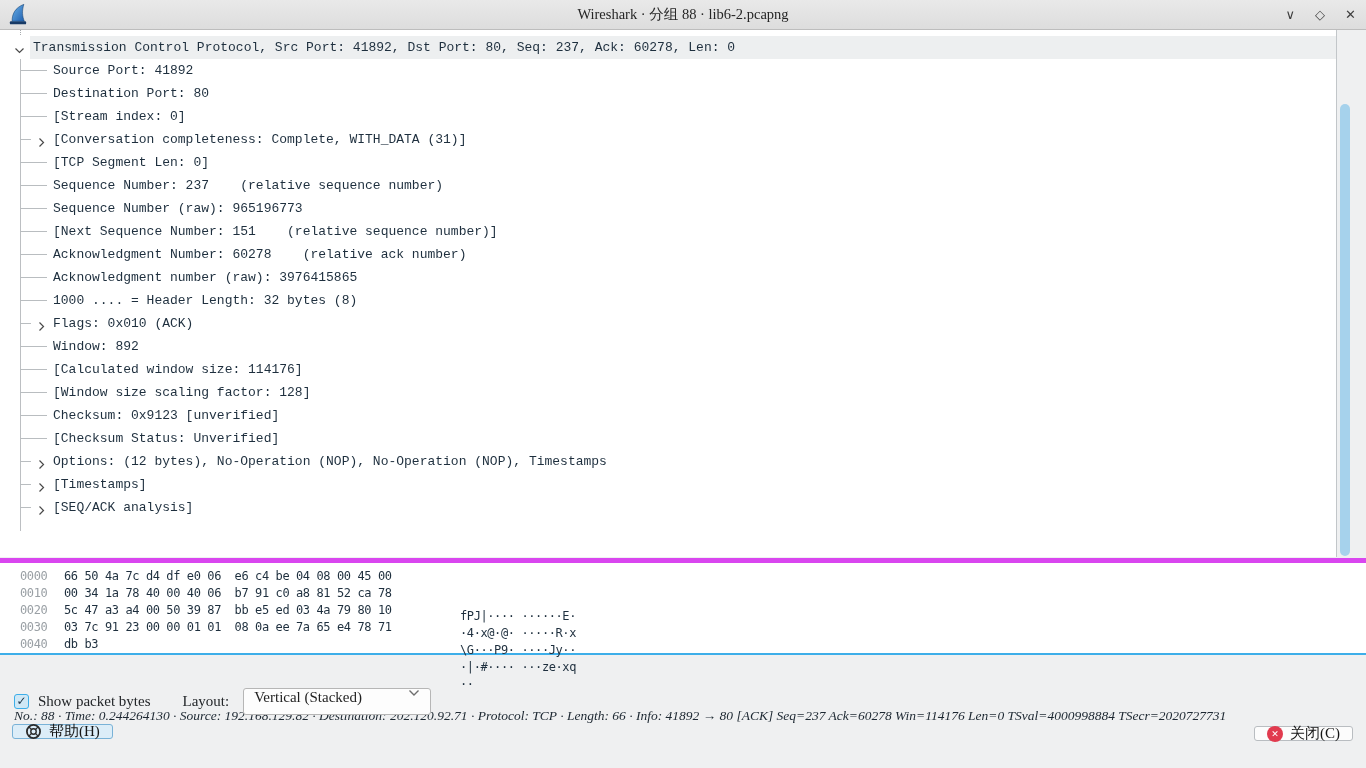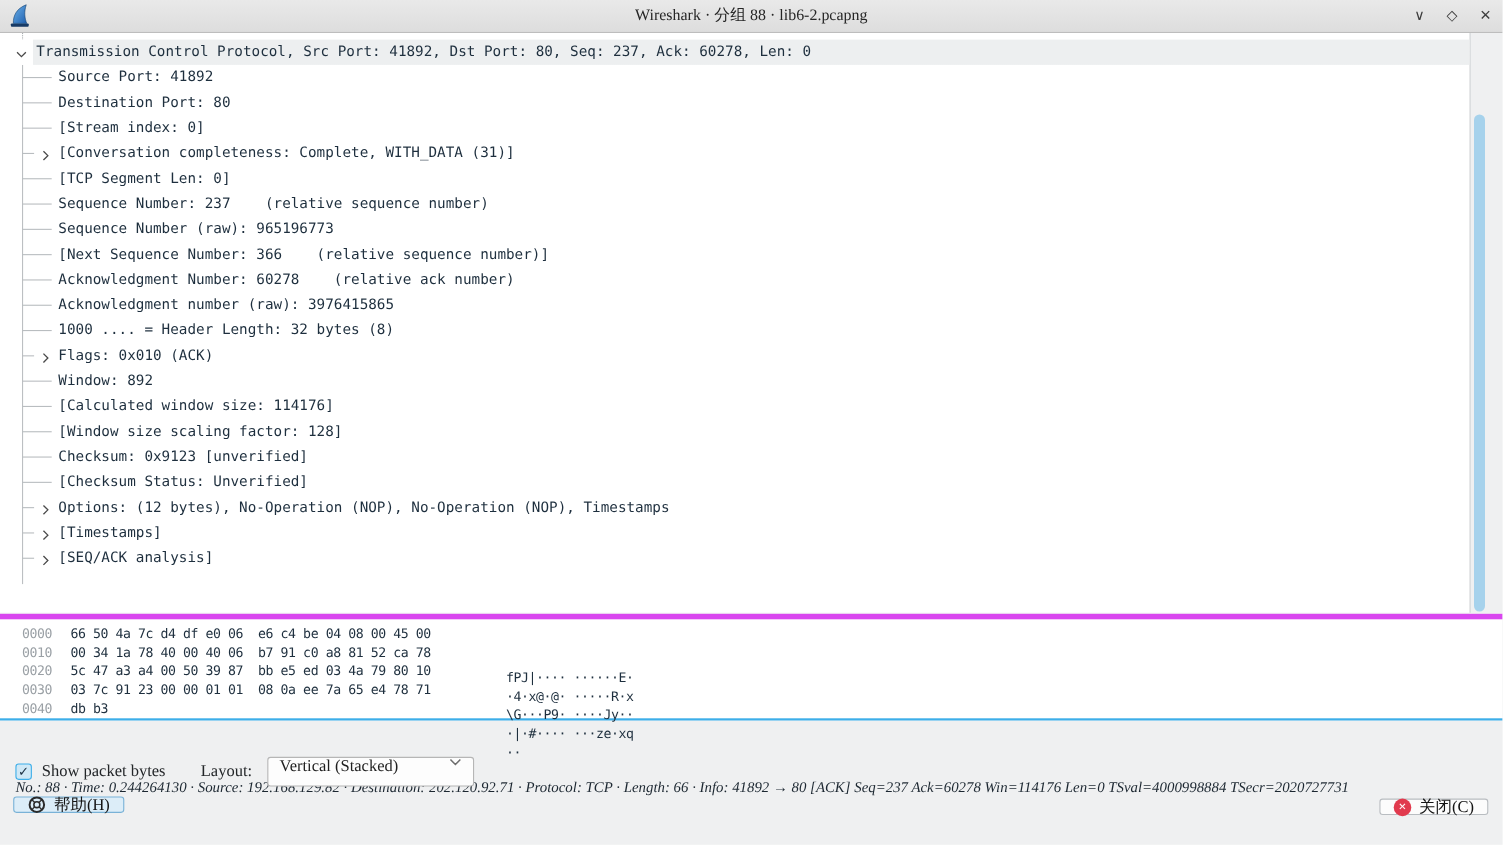--- a/index.html
+++ b/index.html
@@ -32,21 +32,21 @@
   .tree-rows{position:absolute;top:6px;left:0;right:0;}
   .tree-row{
     position:relative;height:23px;line-height:23px;
     font-family:"DejaVu Sans Mono",monospace;font-size:13px;color:#1e2f3e;
     white-space:pre;
   }
   .tree-row.lv0 .tree-label{padding-left:33px;}
   .tree-row.lv1 .tree-label{padding-left:53px;}
   .tree-row.shaded{background:linear-gradient(to right,#ffffff 30px,#edeff0 30px);}
   .tree-row.selected{background:#8fc7e9;}
-  .tree-label{display:block;}
+  .tree-label{display:block;font-family:Liberation Mono, monospace;}
   .stub{position:absolute;top:11px;left:20px;height:0;border-top:1px solid #b9bdc0;}
   .stub.long{width:27px;}
   .stub.short{width:11px;}
   .exp{position:absolute;top:5px;width:13px;height:13px;}
   .exp.lv0{left:13px;}
   .exp.lv1{left:35px;}
   .guide-v{position:absolute;left:20px;top:29px;height:472px;width:0;border-left:1px solid #bcbfc2;}
   .root-tick{position:absolute;left:20px;top:0;height:7px;width:0;border-left:1px dotted #a7abae;}
   
   .scrollbar{position:absolute;top:30px;left:1337px;width:16px;height:527px;background:#eff0f1;}
@@ -128,21 +128,21 @@
           </svg></span><span class="tree-label">Transmission Control Protocol, Src Port: 41892, Dst Port: 80, Seq: 237, Ack: 60278, Len: 0</span></div>
       <div class="tree-row lv1"><span class="stub long"></span><span class="tree-label">Source Port: 41892</span></div>
       <div class="tree-row lv1"><span class="stub long"></span><span class="tree-label">Destination Port: 80</span></div>
       <div class="tree-row lv1"><span class="stub long"></span><span class="tree-label">[Stream index: 0]</span></div>
       <div class="tree-row lv1"><span class="stub short"></span><span class="exp lv1"><svg width="13" height="13" viewBox="0 0 13 13">
             <polyline points="4.5,2.5 8.5,6.5 4.5,10.5" fill="none" stroke="#4a4a4a" stroke-width="1.2"></polyline>
           </svg></span><span class="tree-label">[Conversation completeness: Complete, WITH_DATA (31)]</span></div>
       <div class="tree-row lv1"><span class="stub long"></span><span class="tree-label">[TCP Segment Len: 0]</span></div>
       <div class="tree-row lv1"><span class="stub long"></span><span class="tree-label">Sequence Number: 237    (relative sequence number)</span></div>
       <div class="tree-row lv1"><span class="stub long"></span><span class="tree-label">Sequence Number (raw): 965196773</span></div>
-      <div class="tree-row lv1"><span class="stub long"></span><span class="tree-label">[Next Sequence Number: 366    (relative sequence number)]</span></div>
+      <div class="tree-row lv1"><span class="stub long"></span><span class="tree-label">[Next Sequence Number: 151    (relative sequence number)]</span></div>
       <div class="tree-row lv1"><span class="stub long"></span><span class="tree-label">Acknowledgment Number: 60278    (relative ack number)</span></div>
       <div class="tree-row lv1"><span class="stub long"></span><span class="tree-label">Acknowledgment number (raw): 3976415865</span></div>
       <div class="tree-row lv1"><span class="stub long"></span><span class="tree-label">1000 .... = Header Length: 32 bytes (8)</span></div>
       <div class="tree-row lv1"><span class="stub short"></span><span class="exp lv1"><svg width="13" height="13" viewBox="0 0 13 13">
             <polyline points="4.5,2.5 8.5,6.5 4.5,10.5" fill="none" stroke="#4a4a4a" stroke-width="1.2"></polyline>
           </svg></span><span class="tree-label">Flags: 0x010 (ACK)</span></div>
       <div class="tree-row lv1"><span class="stub long"></span><span class="tree-label">Window: 892</span></div>
       <div class="tree-row lv1"><span class="stub long"></span><span class="tree-label">[Calculated window size: 114176]</span></div>
       <div class="tree-row lv1"><span class="stub long"></span><span class="tree-label">[Window size scaling factor: 128]</span></div>
       <div class="tree-row lv1"><span class="stub long"></span><span class="tree-label">Checksum: 0x9123 [unverified]</span></div>

